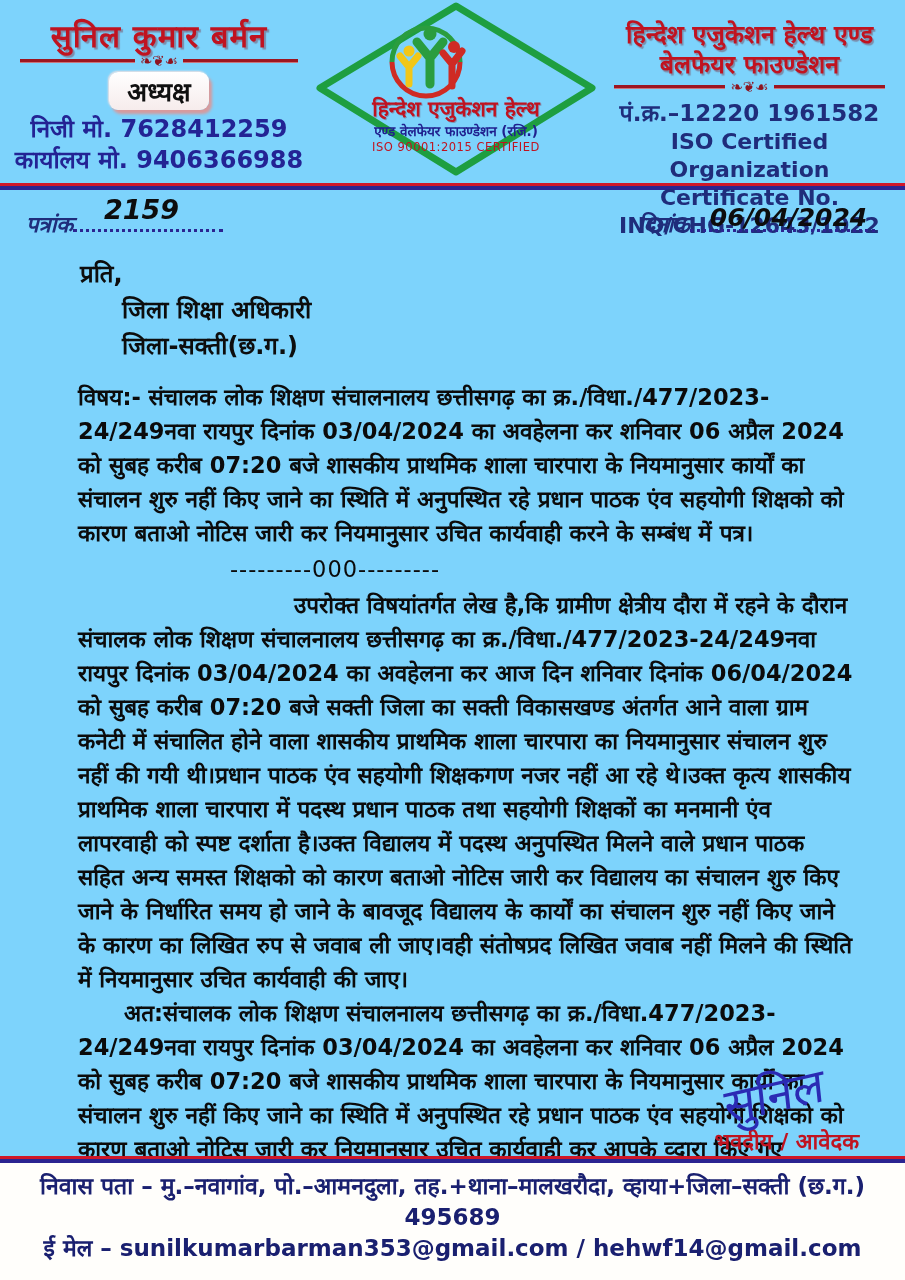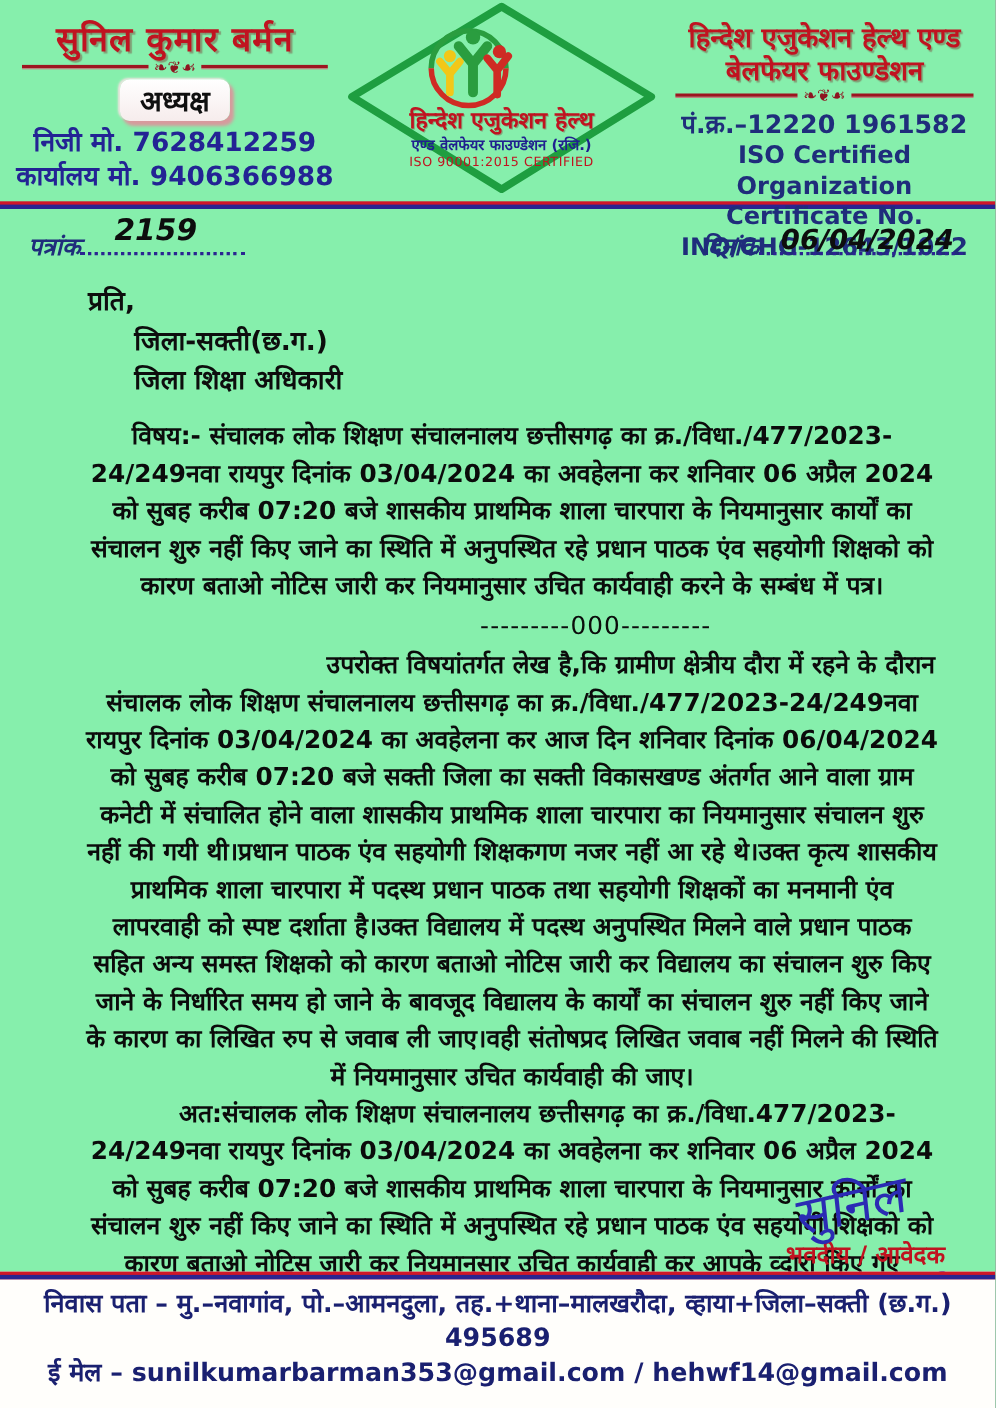--- a/index.html
+++ b/index.html
@@ -1,20 +1,20 @@
 <!DOCTYPE html>
 <html><head>
 <meta charset="utf-8">
 <style>
   html,body{margin:0;padding:0;background:#9a9a9a;}
   .page{
     position:relative;
     width:905px;height:1280px;
     margin:0 auto;
-    background:#86efac;
+    background:#7dd3fc;
     font-family:"DejaVu Sans",sans-serif;
     overflow:hidden;
     box-sizing:border-box;
   }
   
   .header{display:flex;height:183px;padding:4px 8px 0 8px;box-sizing:border-box;}
   .h-left{width:302px;text-align:center;padding-top:14px;}
   .h-name{
     font-size:31px;font-weight:800;color:#c01320;
     text-shadow:2px 2px 1px rgba(120,8,16,.35);
@@ -54,21 +54,21 @@
   .dot-field{position:relative;font-size:22px;font-weight:800;color:#1f2d7b;font-style:italic;}
   .df-dots{display:inline-block;height:14px;border-bottom:3px dotted #2b2491;vertical-align:baseline;}
   .w150{width:150px;} .w185{width:185px;}
   .df-val{position:absolute;color:#0d0d0d;font-weight:800;white-space:nowrap;}
   .val-letter{left:78px;top:-14px;font-size:27px;text-align:right;}
   .val-date{left:72px;top:-5px;font-size:25px;}
   
   .recipient{margin:18px 0 0 80px;font-size:24px;font-weight:800;color:#0d0d0d;line-height:36px;}
   .recipient .indent{margin-left:42px;}
   
-  .body-text{margin:16px 52px 0 78px;font-size:22.5px;font-weight:700;color:#0b0b0b;line-height:34px;text-align:center;}
+  .body-text{margin:16px 52px 0 78px;font-size:22.5px;font-weight:700;color:#0b0b0b;line-height:34px;}
   .divider000{margin:2px 0 2px 152px;font-weight:400;letter-spacing:1px;}
   .para{margin:0;}
   .para1{text-indent:216px;}
   .para2{text-indent:46px;}
   
   .signature{position:absolute;top:1062px;right:32px;text-align:center;}
   .sig-hand{
     display:inline-block;font-size:47px;font-weight:400;color:#2b2bb4;
     transform:rotate(-13deg) skewX(-7deg);margin:0 26px 2px 0;
   }
@@ -142,22 +142,22 @@
       <span class="df-val val-letter">2159</span>
     </div>
     <div class="dot-field">
       <span>दिनांक</span><span class="df-dots w185"></span>
       <span class="df-val val-date">06/04/2024</span>
     </div>
   </div>
 
   <div class="recipient">
     <div>प्रति,</div>
+    <div class="indent">जिला शिक्षा अधिकारी</div>
     <div class="indent">जिला-सक्ती(छ.ग.)</div>
-    <div class="indent">जिला शिक्षा अधिकारी</div>
   </div>
 
   <div class="body-text">
     <p class="para">विषय:- संचालक लोक शिक्षण संचालनालय छत्तीसगढ़ का क्र./विधा./477/2023-24/249नवा रायपुर दिनांक 03/04/2024 का अवहेलना कर शनिवार 06 अप्रैल 2024 को सुबह करीब 07:20 बजे शासकीय प्राथमिक शाला चारपारा के नियमानुसार कार्यों का संचालन शुरु नहीं किए जाने का स्थिति में अनुपस्थित रहे प्रधान पाठक एंव सहयोगी शिक्षको को कारण बताओ नोटिस जारी कर नियमानुसार उचित कार्यवाही करने के सम्बंध में पत्र।</p>
     <div class="divider000">---------000---------</div>
     <p class="para para1">उपरोक्त विषयांतर्गत लेख है,कि ग्रामीण क्षेत्रीय दौरा में रहने के दौरान संचालक लोक शिक्षण संचालनालय छत्तीसगढ़ का क्र./विधा./477/2023-24/249नवा रायपुर दिनांक 03/04/2024 का अवहेलना कर आज दिन शनिवार दिनांक 06/04/2024 को सुबह करीब 07:20 बजे सक्ती जिला का सक्ती विकासखण्ड अंतर्गत आने वाला ग्राम कनेटी में संचालित होने वाला शासकीय प्राथमिक शाला चारपारा का नियमानुसार संचालन शुरु नहीं की गयी थी।प्रधान पाठक एंव सहयोगी शिक्षकगण नजर नहीं आ रहे थे।उक्त कृत्य शासकीय प्राथमिक शाला चारपारा में पदस्थ प्रधान पाठक तथा सहयोगी शिक्षकों का मनमानी एंव लापरवाही को स्पष्ट दर्शाता है।उक्त विद्यालय में पदस्थ अनुपस्थित मिलने वाले प्रधान पाठक सहित अन्य समस्त शिक्षको को कारण बताओ नोटिस जारी कर विद्यालय का संचालन शुरु किए जाने के निर्धारित समय हो जाने के बावजूद विद्यालय के कार्यों का संचालन शुरु नहीं किए जाने के कारण का लिखित रुप से जवाब ली जाए।वही संतोषप्रद लिखित जवाब नहीं मिलने की स्थिति में नियमानुसार उचित कार्यवाही की जाए।</p>
     <p class="para para2">अत:संचालक लोक शिक्षण संचालनालय छत्तीसगढ़ का क्र./विधा.477/2023-24/249नवा रायपुर दिनांक 03/04/2024 का अवहेलना कर शनिवार 06 अप्रैल 2024 को सुबह करीब 07:20 बजे शासकीय प्राथमिक शाला चारपारा के नियमानुसार कार्यों का संचालन शुरु नहीं किए जाने का स्थिति में अनुपस्थित रहे प्रधान पाठक एंव सहयोगी शिक्षको को कारण बताओ नोटिस जारी कर नियमानुसार उचित कार्यवाही कर आपके व्दारा किए गए कार्यवाही से मुझको पत्र व्यवहार कर अवगत करवाईएगा।</p>
   </div>
 
   <div class="signature">

